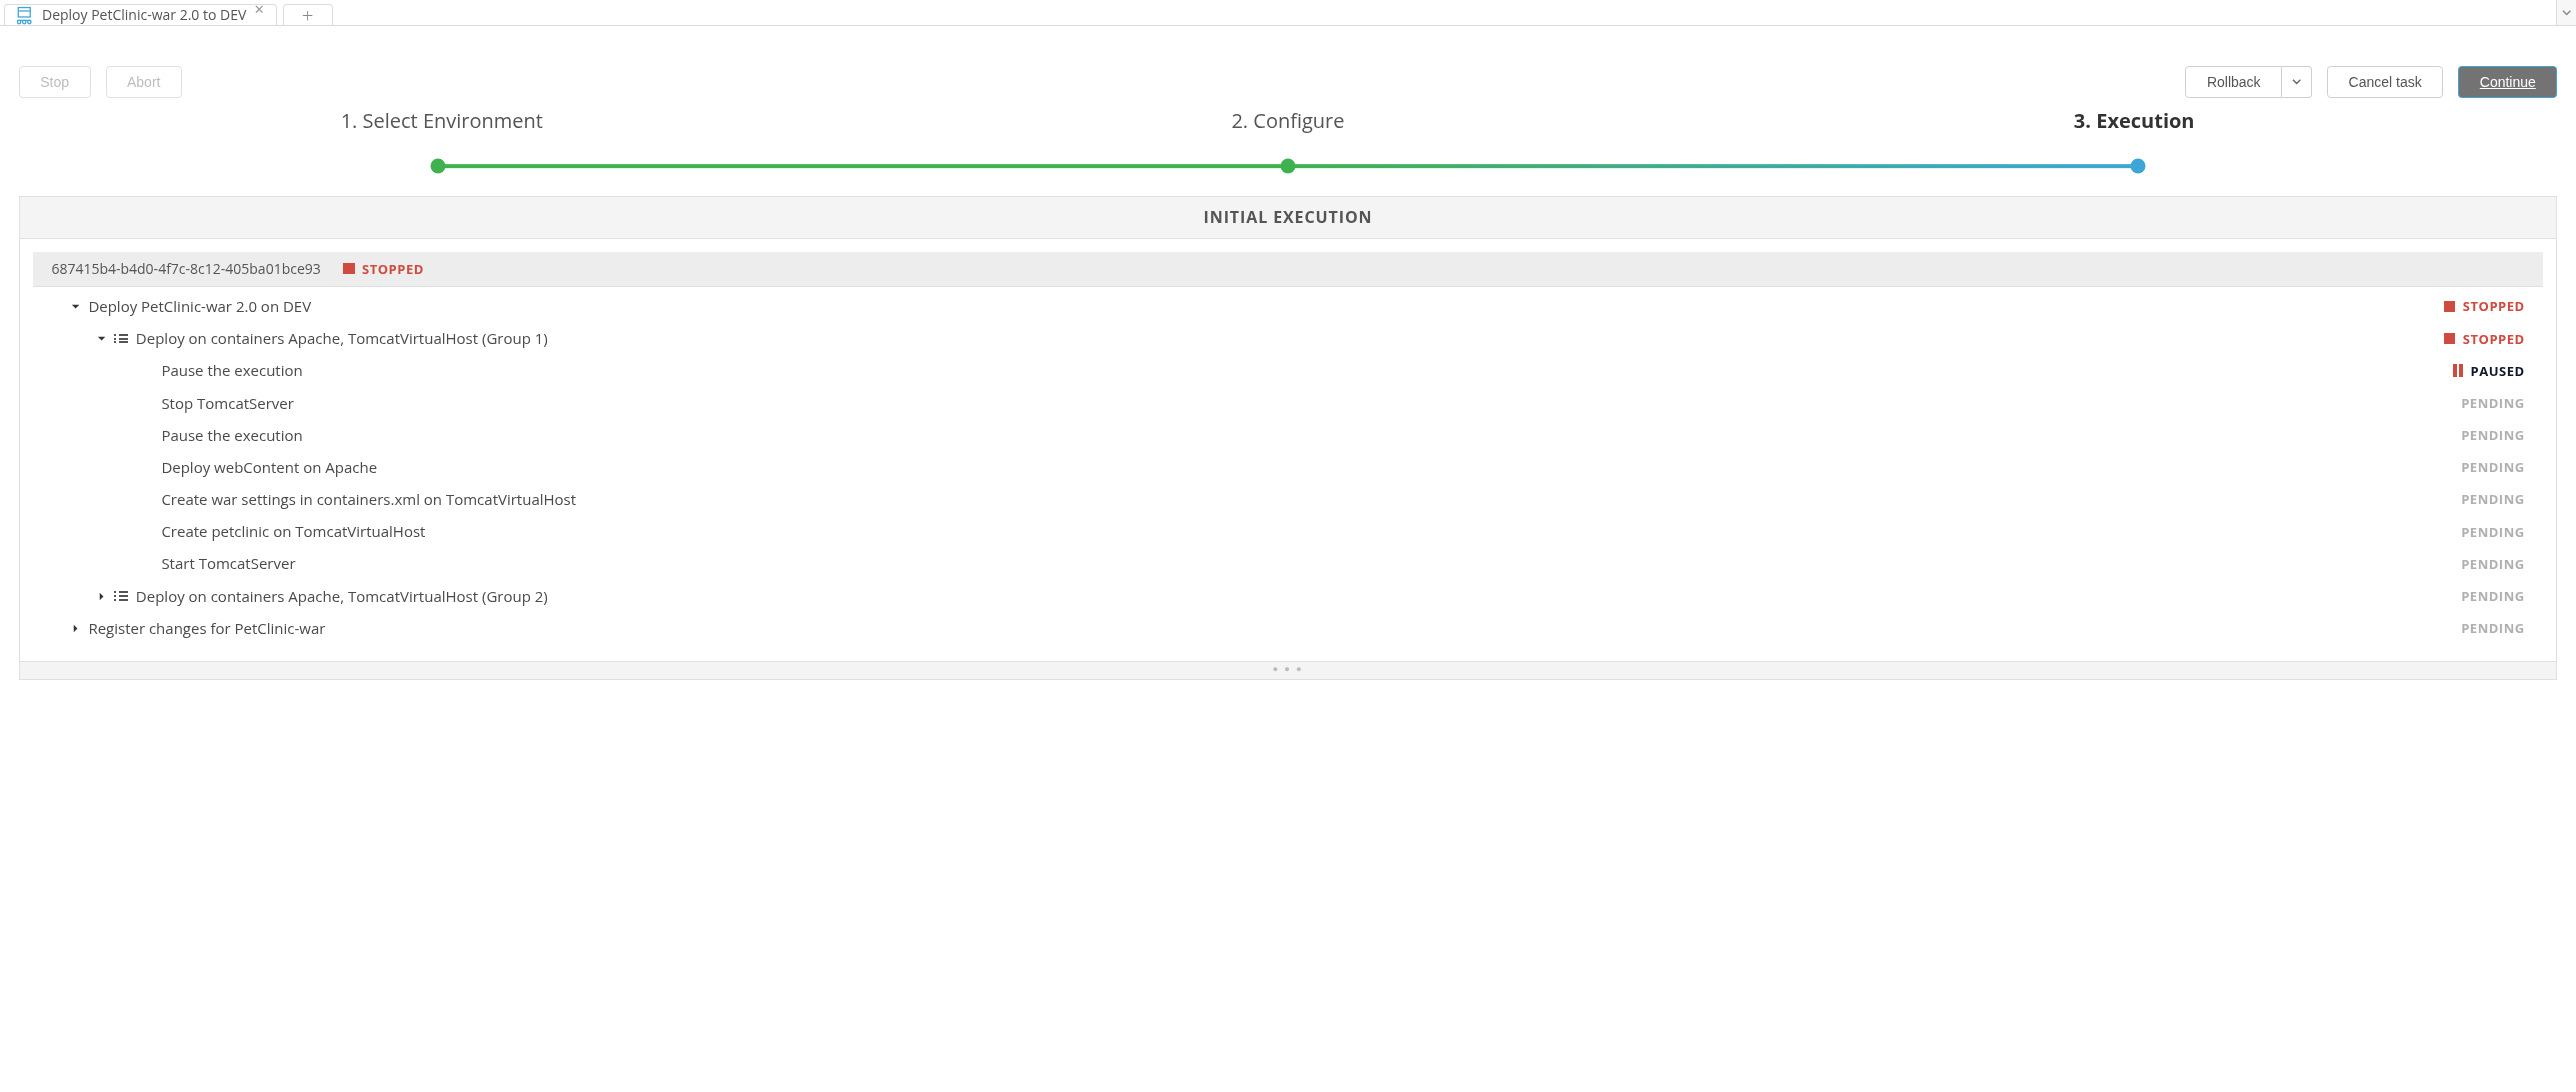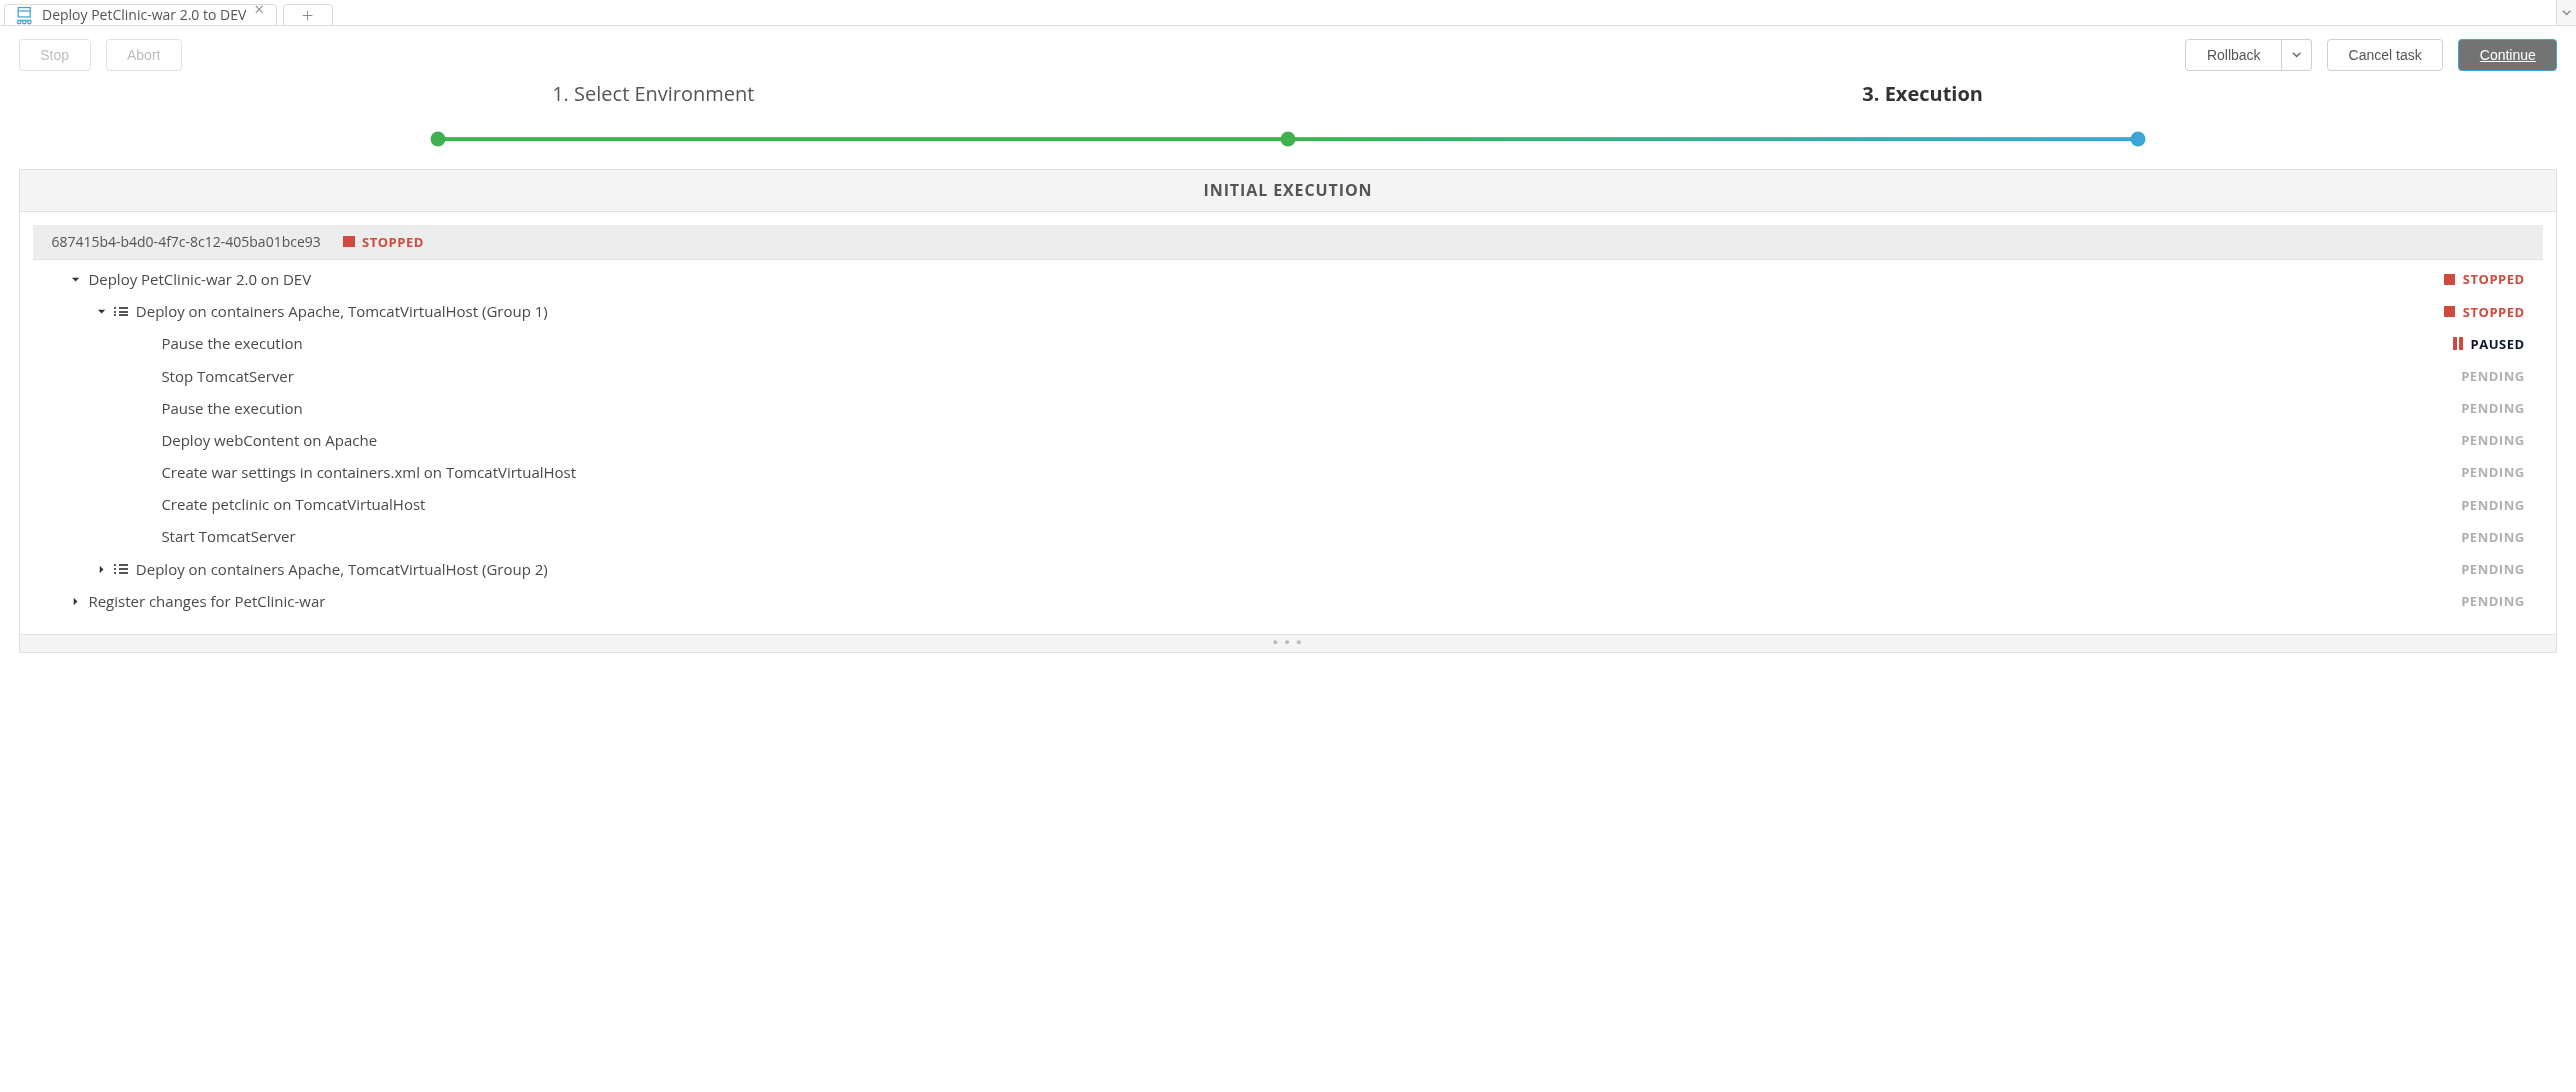--- a/index.html
+++ b/index.html
@@ -77,20 +77,21 @@
     align-items: center;
     justify-content: center;
     height: 32px;
     padding: 0 20.5px;
     border: 0.9px solid #cfcfcf;
     background: #fff;
     border-radius: 3.7px;
     font-size: 14px;
     color: #555;
     cursor: pointer;
+    margin-top: 27px;
   }
   .btn.disabled {
     color: #bdbdbd;
     border-color: #e0e0e0;
     cursor: default;
     background: #fff;
   }
   .btn.primary {
     background: #737373;
     border-color: #3ea6d6;
@@ -302,20 +303,23 @@
   </div>
   <button class="btn">Cancel task</button>
   <button class="btn primary">Continue</button>
 </div>
 
 <div class="wizard">
   <div class="step-wrap">
     <div class="step-label">1. Select Environment</div>
   </div>
   <div class="step-wrap">
+    <div class="step-label">2. Configure</div>
+  </div>
+  <div class="step-wrap">
     <div class="step-label active">3. Execution</div>
   </div>
 </div>
 <div style="position:relative; height:18.7px; margin:-5.6px 18.7px 20.5px 18.7px;">
   <div style="position:absolute; left:16.5%; right:50%; top:50%; height:3.7px; transform:translateY(-50%); background:#3fb24f;"></div>
   <div style="position:absolute; left:50%; right:16.5%; top:50%; height:3.7px; transform:translateY(-50%); background:linear-gradient(to right,#3fb24f 0%,#3ea6d6 100%);"></div>
   <div class="node green" style="left:16.5%;"></div>
   <div class="node green" style="left:50%;"></div>
   <div class="node blue" style="left:83.5%;"></div>
 </div>

